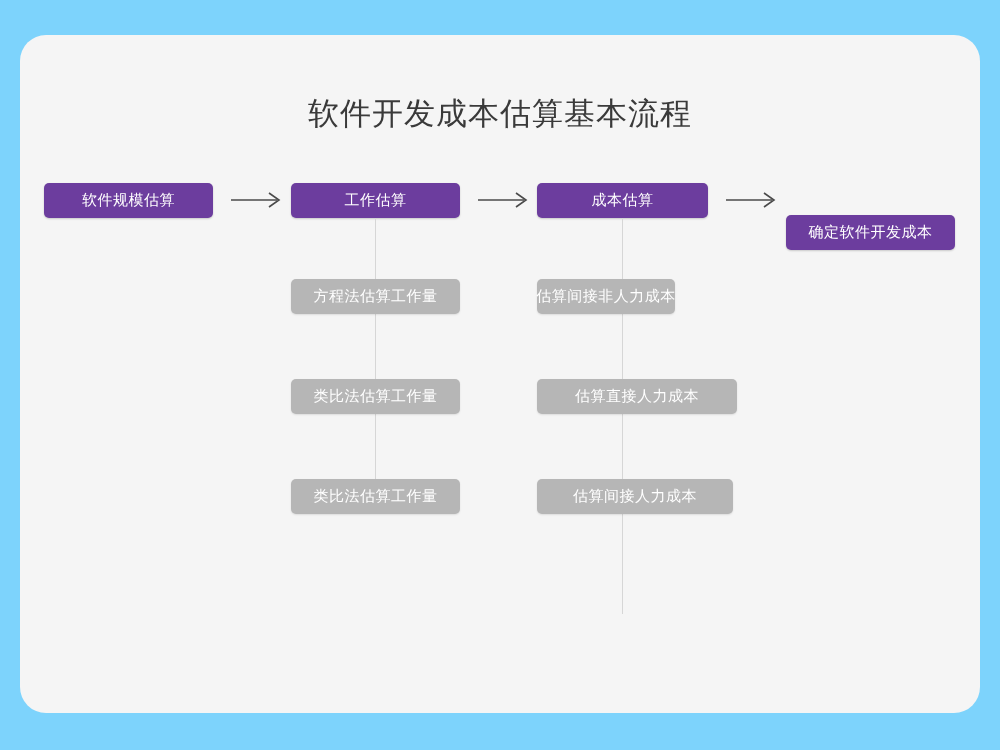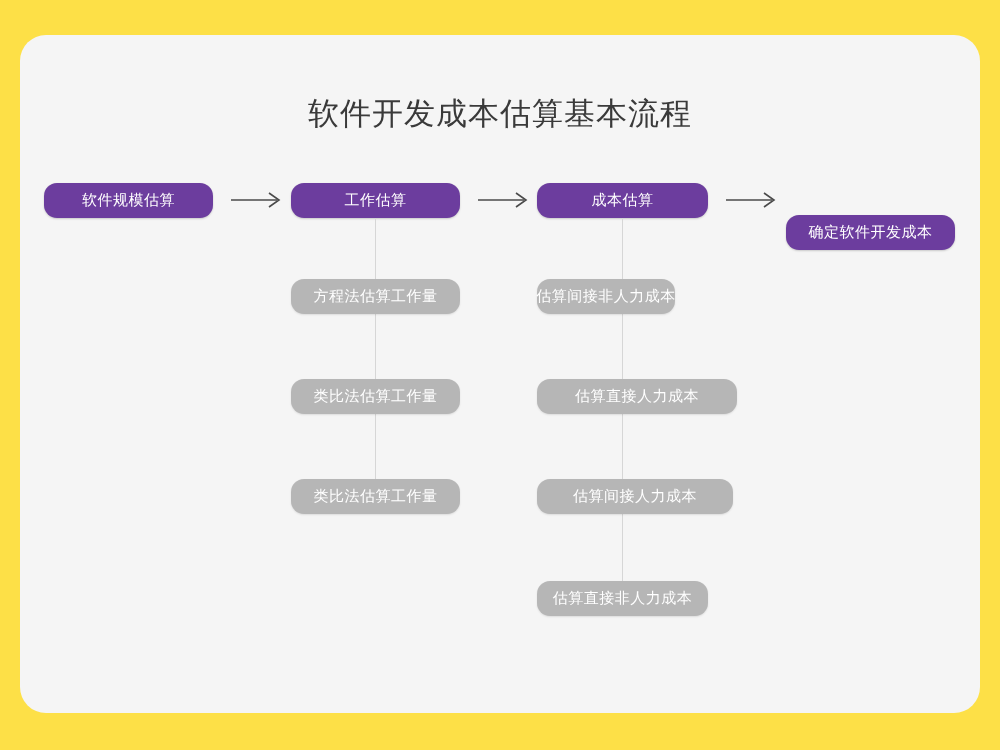--- a/index.html
+++ b/index.html
@@ -9,21 +9,21 @@
     width: 1000px;
     height: 750px;
     overflow: hidden;
     font-family: "DejaVu Sans", "Liberation Sans", sans-serif;
   }
 
   #canvas {
     position: relative;
     width: 1000px;
     height: 750px;
-    background: #fde047;
+    background: #7dd3fc;
   }
 
   
   .card {
     position: absolute;
     left: 20px;
     top: 35px;
     width: 960px;
     height: 678px;
     background: #f5f5f5;
@@ -45,21 +45,21 @@
     white-space: nowrap;
   }
 
   
   .node {
     position: absolute;
     box-sizing: border-box;
     display: flex;
     align-items: center;
     justify-content: center;
-    border-radius: 13px;
+    border-radius: 5px;
     height: 35px;
     font-size: 15px;
     letter-spacing: 0.5px;
     white-space: nowrap;
   }
 
   .node.primary {
     background: #6c3d9e;
     color: #ffffff;
     box-shadow: 0 1px 2px rgba(0,0,0,0.18);
@@ -156,17 +156,14 @@
   </div>
 
   <div class="node secondary" style="left:537px; top:379px; width:200px;">
     <span>估算直接人力成本</span>
   </div>
 
   <div class="node secondary" style="left:537px; top:479px; width:196px;">
     <span>估算间接人力成本</span>
   </div>
 
-  <div class="node secondary" style="left:537px; top:581px; width:171px;">
-    <span>估算直接非人力成本</span>
-  </div>
 
 </div>
 
 </body></html>

